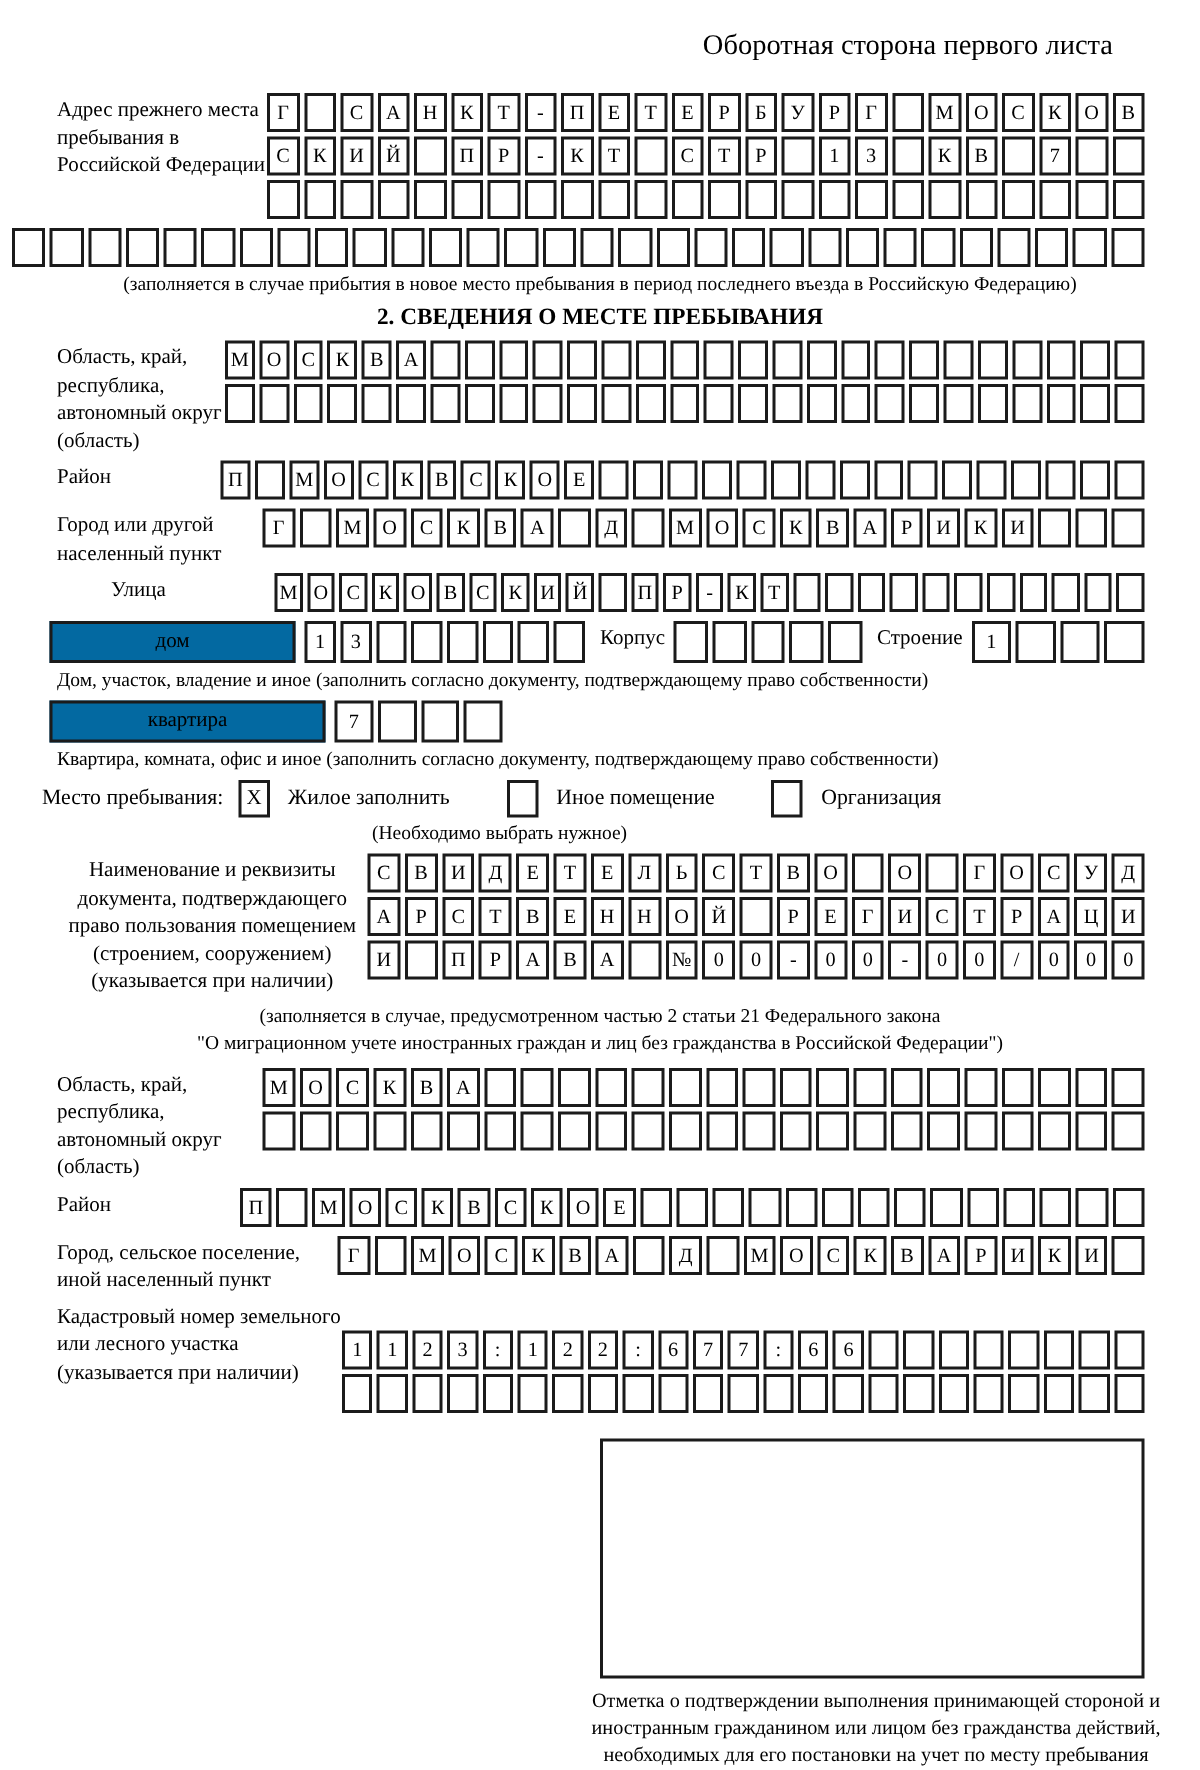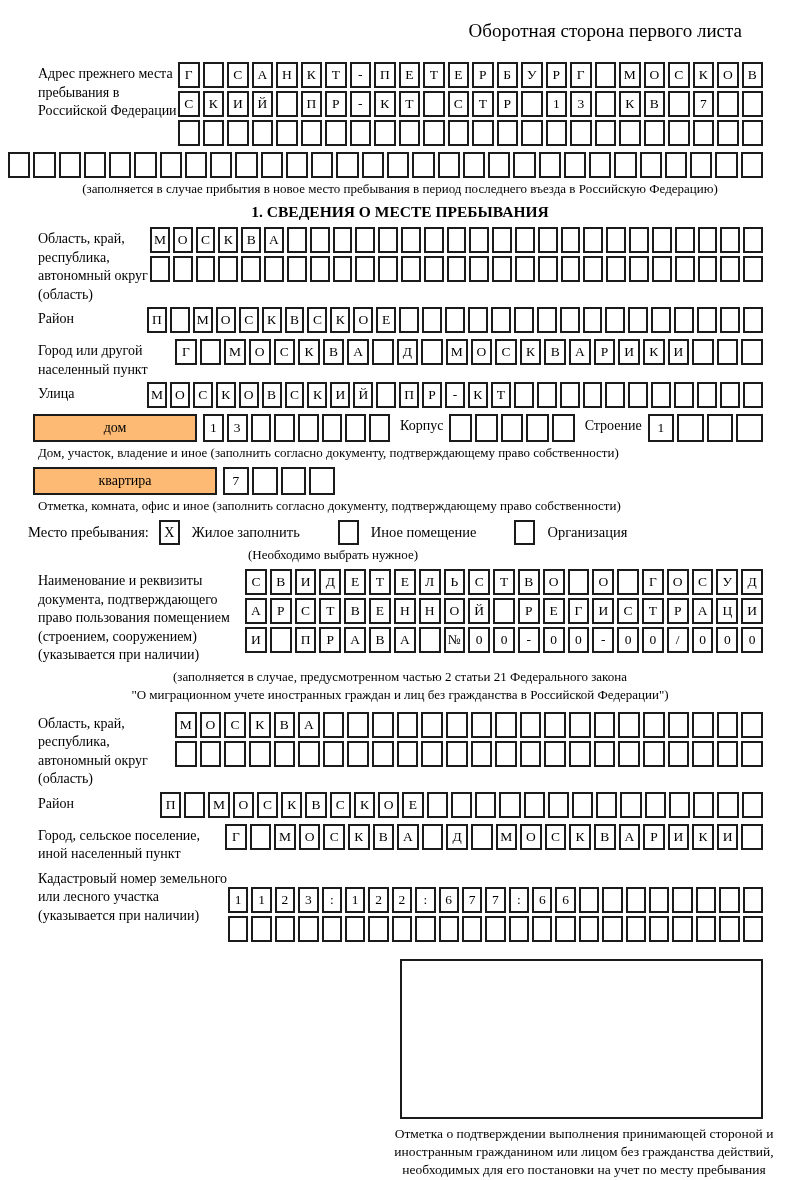--- a/index.html
+++ b/index.html
@@ -44,21 +44,21 @@
   .sec-title{
     text-align:center;font-weight:bold;font-size:15.5px;
     margin:6px 0 6px 0;
   }
 
   
   .comp-row{display:flex;align-items:stretch;margin-left:33px;margin-right:37px;margin-bottom:3px;}
   .wide-box{
     box-sizing:border-box;border:2px solid #1b1b1b;height:28px;
     display:flex;align-items:center;justify-content:center;
-    font-size:14px;background:#fdba74;
+    font-size:14px;background:#0369a1;
   }
   .house-label-box{width:165px;margin-right:6px;}
   .apt-label-box{width:184px;margin-right:6px;}
   .house-cells{width:188px;}
   .korpus-cells{width:126px;}
   .stroenie-cells{width:116px;}
   .apt-cells{width:112px;}
   .inline-label{font-size:14px;padding:4px 6px 0 10px;white-space:nowrap;}
   .comp-row .cells{margin-bottom:0;}
   .comp-row .cell{height:28px;}
@@ -86,21 +86,21 @@
   }
   .stamp-caption{
     margin-left:388px;width:392px;
     text-align:center;font-size:13.5px;line-height:18px;
     margin-top:6px;
   }
 
   .label-district{width:109px;}
   .label-region{width:112px;}
   .label-city2{width:137px;}
-  .label-street{width:109px;}
+  .label-street{width:109px;margin-left:36px;}
   .label-region-f{width:137px;}
   .label-district-f{width:122px;}
   .label-city-f{width:187px;}
   .label-cadastral{width:190px;}
   .label-prev{width:140px;}
 </style>
 </head>
 <body>
 
 <div class="sheet">
@@ -217,21 +217,21 @@
       <span class="cell"></span>
       <span class="cell"></span>
       <span class="cell"></span>
       <span class="cell"></span>
       <span class="cell"></span>
       <span class="cell"></span>
       <span class="cell"></span>
     </div>
   <div class="caption caption-center">(заполняется в случае прибытия в новое место пребывания в период последнего въезда в Российскую Федерацию)</div>
 
-  <div class="sec-title">1. СВЕДЕНИЯ О МЕСТЕ ПРЕБЫВАНИЯ</div>
+  <div class="sec-title">2. СВЕДЕНИЯ О МЕСТЕ ПРЕБЫВАНИЯ</div>
 
   <div class="frow">
     <div class="flabel label-region">Область, край, республика, автономный округ (область)</div>
     <div class="fboxes">
       <div class="cells">
           <span class="cell">М</span>
           <span class="cell">О</span>
           <span class="cell">С</span>
           <span class="cell">К</span>
           <span class="cell">В</span>
@@ -424,34 +424,34 @@
 
   <div class="comp-row">
     <div class="wide-box apt-label-box">квартира</div>
     <div class="cells apt-cells">
         <span class="cell">7</span>
         <span class="cell"></span>
         <span class="cell"></span>
         <span class="cell"></span>
       </div>
   </div>
-  <div class="caption caption-indent">Отметка, комната, офис и иное (заполнить согласно документу, подтверждающему право собственности)</div>
+  <div class="caption caption-indent">Квартира, комната, офис и иное (заполнить согласно документу, подтверждающему право собственности)</div>
 
   <div class="stay-row">
     <span class="stay-label">Место пребывания:</span>
     <span class="checkbox">X</span>
     <span class="opt-label">Жилое заполнить</span>
     <span class="checkbox"></span>
     <span class="opt-label">Иное помещение</span>
     <span class="checkbox"></span>
     <span class="opt-label">Организация</span>
   </div>
   <div class="caption" style="margin-left:248px;">(Необходимо выбрать нужное)</div>
 
-  <div class="frow" style="margin-top:2px;">
+  <div class="frow" style="margin-top:2px;text-align:center;">
     <div class="flabel doc-label">Наименование и реквизиты документа, подтверждающего право пользования помещением (строением, сооружением) (указывается при наличии)</div>
     <div class="fboxes">
       <div class="cells">
           <span class="cell">С</span>
           <span class="cell">В</span>
           <span class="cell">И</span>
           <span class="cell">Д</span>
           <span class="cell">Е</span>
           <span class="cell">Т</span>
           <span class="cell">Е</span>

